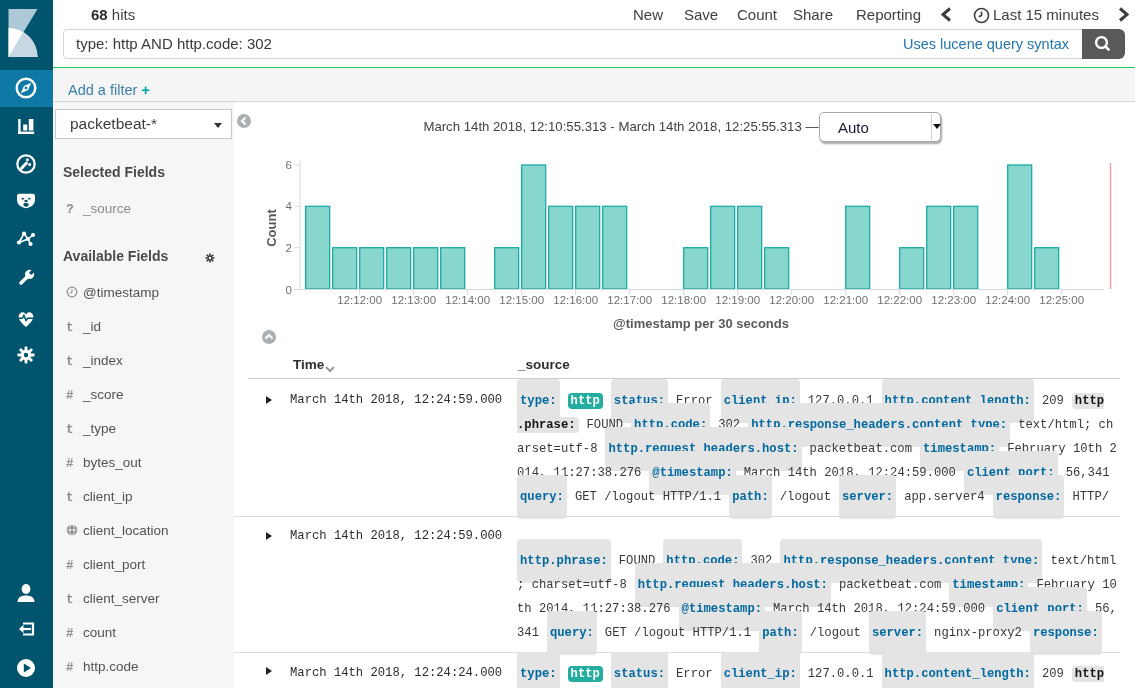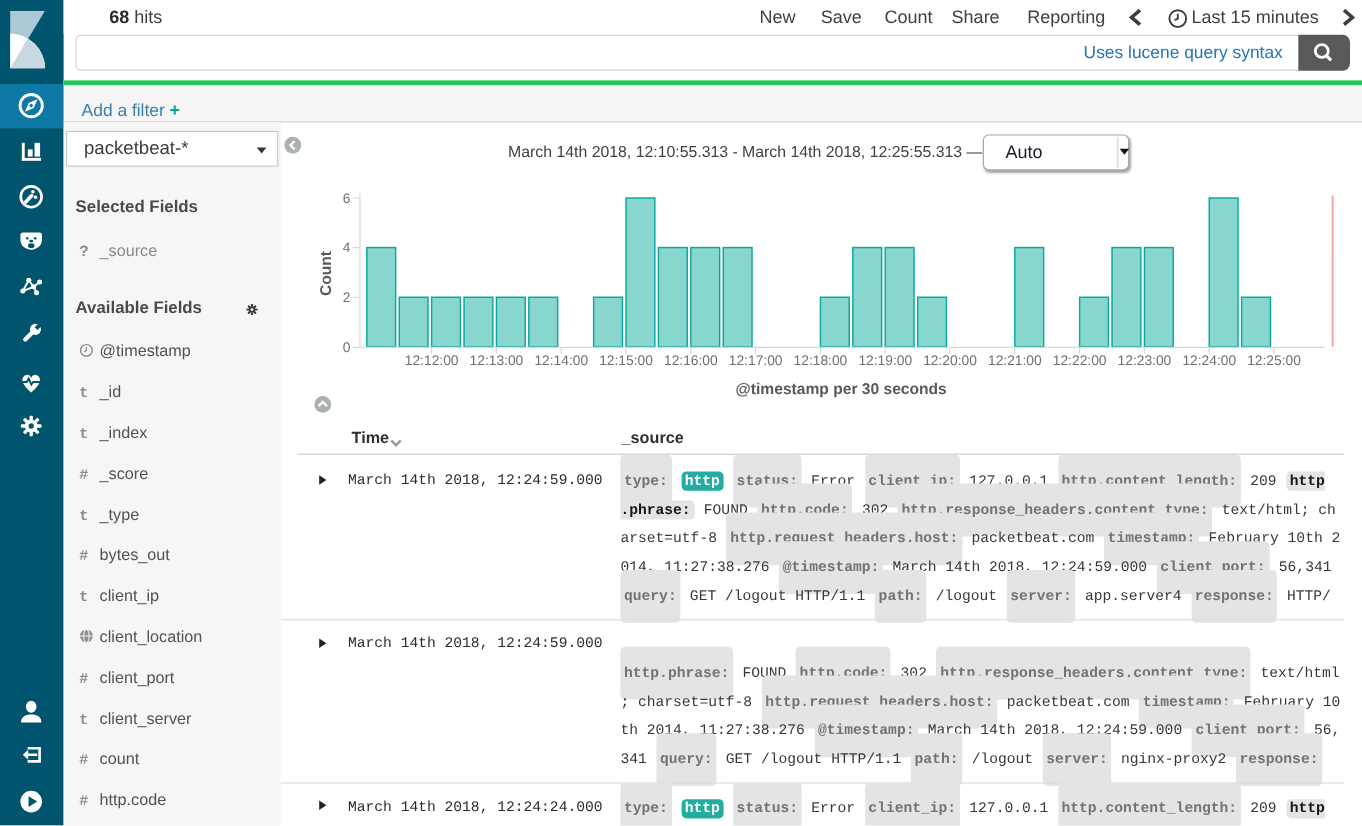--- a/index.html
+++ b/index.html
@@ -21,21 +21,21 @@
 
   
   #querybox { left:63px; top:29px; width:1020px; height:30px; background:#fff;
     border:1px solid #d5d5d5; border-radius:4px 0 0 4px; }
   #querytext { position:absolute; left:12px; top:5px; font-size:15px; color:#3a3a3a; }
   #lucene { position:absolute; right:13px; top:6px; font-size:14.5px; color:#2377ae; }
   #searchbtn { left:1082px; top:29px; width:43px; height:30px; background:#59595b; border-radius:0 6px 6px 0; }
 
   
   #filterbar { left:53px; top:67px; width:1082px; height:35px; background:#f5f5f5;
-    border-top:4px solid #22c55e; border-bottom:1px solid #d4d4d4;text-align:center; }
+    border-top:1px solid #22c55e; border-bottom:1px solid #d4d4d4;text-align:center; }
   #addfilter { position:absolute; left:15px; top:13px; font-size:14.5px; color:#3a80ad; }
   #addfilter b { color:#00A69B; font-size:15px; }
 
   
   #fieldpanel { left:53px; top:102px; width:181px; height:586px; background:#f6f6f6; }
   #idxselect { position:absolute; left:2px; top:7px; width:177px; height:30px; background:#fff;
     border:1px solid #c9c9c9; }
   #idxselect span { position:absolute; left:14px; top:5px; font-size:15.5px; color:#3d3d3d; }
   .caret { position:absolute; width:0; height:0; border-left:5px solid transparent;
     border-right:5px solid transparent; border-top:6px solid #333; }
@@ -59,21 +59,21 @@
 
   
   .th { position:absolute; font-size:13.5px; font-weight:bold; color:#2f2f2f; }
   #thline { position:absolute; left:14px; top:271px; width:872px; height:1px; background:#cccccc; }
   .rowline { position:absolute; left:0px; width:886px; height:1px; background:#dcdcdc; }
   .mono { font-family:"Liberation Mono",monospace; font-size:12.2px; color:#2d2d2d; }
   .tri { position:absolute; width:0; height:0; border-top:4px solid transparent;
     border-bottom:4px solid transparent; border-left:6px solid #222; }
   .srcline { position:absolute; white-space:nowrap; font-family:"Liberation Mono",monospace;
     font-size:12.2px; color:#383838; height:24px; line-height:17px; }
-  .kb { background:#e4e4e4; border-radius:4px; padding:15px 3px; font-weight:bold; color:#737373;
+  .kb { background:#e4e4e4; border-radius:4px; padding:15px 3px; font-weight:bold; color:#0369a1;
     margin-right:8px; }
   .kbs { background:#e4e4e4; border-radius:4px 0 0 4px; padding:1px 0 1px 3px; font-weight:bold; color:#161616; }
   .kbe { background:#e4e4e4; border-radius:0 4px 4px 0; padding:1px 3px 1px 0; font-weight:bold; color:#161616;
     margin-right:8px; }
   .hl { background:#22ada0; border-radius:4px; padding:1px 3px; font-weight:bold; color:#fff;
     margin-right:8px; }
   .vv { margin-right:8px; }
   .vv:last-child, .kb:last-child { margin-right:16px; }
 </style>
 </head>
@@ -197,20 +197,21 @@
       <circle cx="8.5" cy="8.5" r="7" fill="none" stroke="#3e3e3e" stroke-width="1.6"></circle>
       <path d="M8.5 4.5 V8.5 L5.8 9.8" fill="none" stroke="#3e3e3e" stroke-width="1.6"></path>
     </svg>
     <span class="tnav" style="left:940px;">Last 15 minutes</span>
     <svg class="abs" style="left:1064px; top:6px;" width="14" height="17" viewBox="0 0 14 17">
       <path d="M3 2.5 L10 8.5 L3 14.5" fill="none" stroke="#3e3e3e" stroke-width="3"></path>
     </svg>
   </div>
 
   <div id="querybox" class="abs">
+    <span id="querytext">type: http AND http.code: 302</span>
     <span id="lucene">Uses lucene query syntax</span>
   </div>
   <div id="searchbtn" class="abs">
     <svg class="abs" style="left:11px; top:6px;" width="20" height="18" viewBox="0 0 20 18">
       <circle cx="8.5" cy="7.5" r="5.4" fill="none" stroke="#fff" stroke-width="2.3"></circle>
       <line x1="12.5" y1="11.5" x2="16.3" y2="15.3" stroke="#fff" stroke-width="2.6"></line>
     </svg>
   </div>
 
   <div id="filterbar" class="abs">

